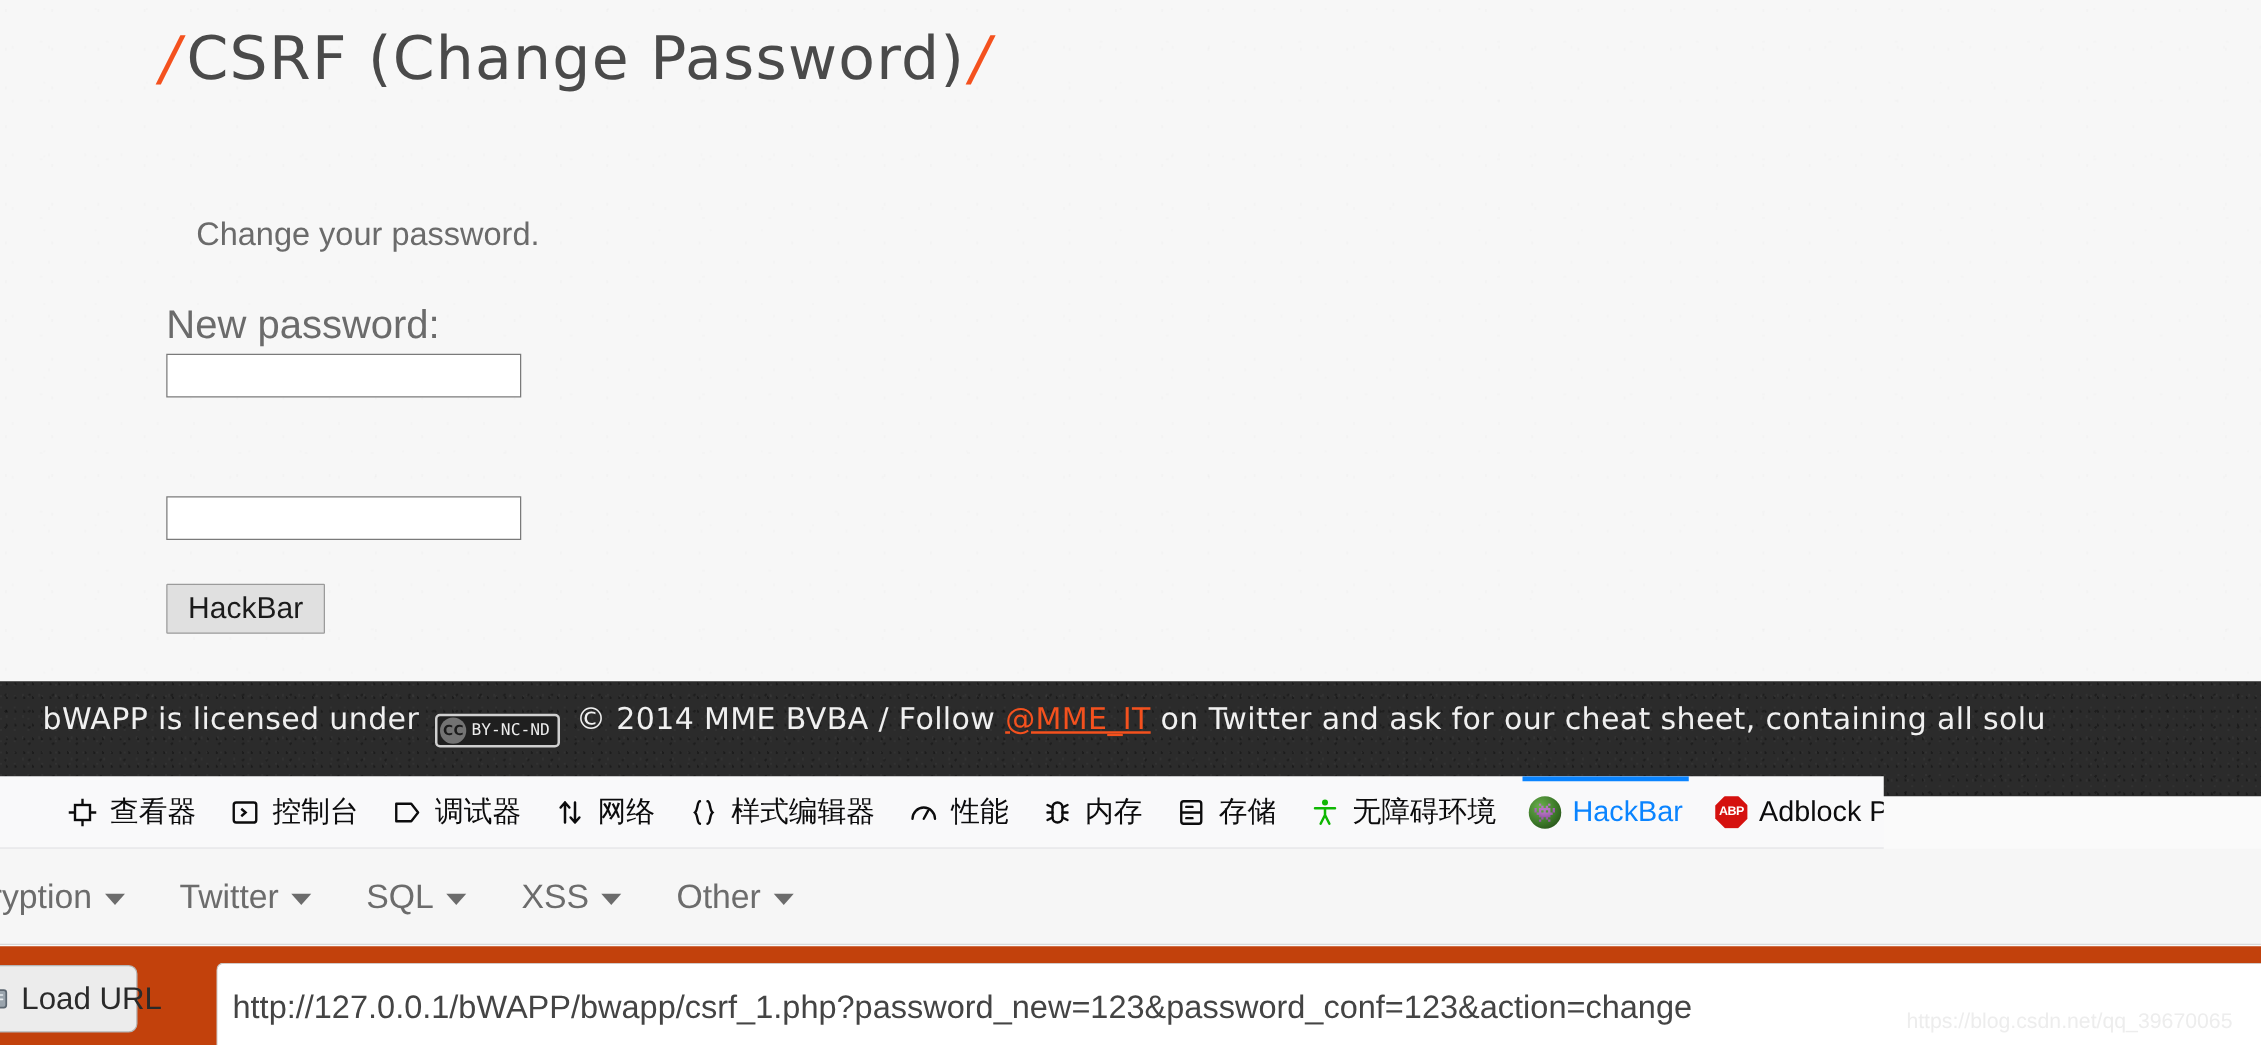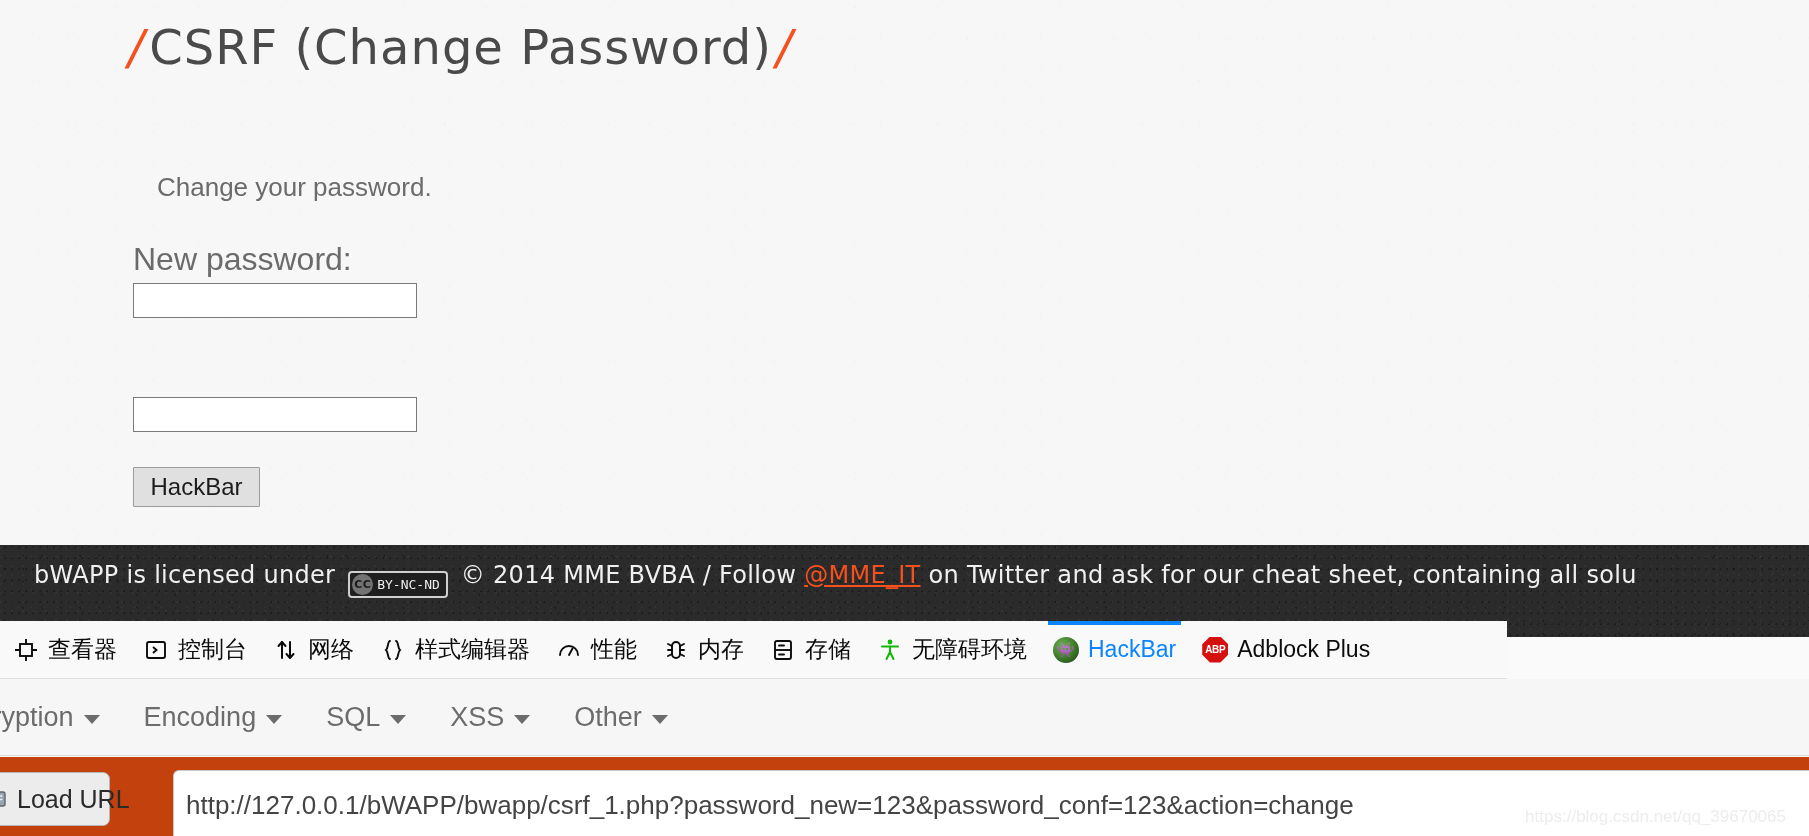--- a/index.html
+++ b/index.html
@@ -151,20 +151,21 @@
 
   
   #devtools-bar {
     position: absolute; left: 0; top: 621px;
     width: 1507px; height: 58px;
     background: #f9f9fa;
     border-bottom: 1px solid #e0e0e2;
     display: flex;
     align-items: stretch;
     overflow: hidden;
+    padding-left: 40px;
   }
   .dt-tab {
     display: flex;
     align-items: center;
     gap: 9px;
     padding: 0 13px;
     position: relative;
     color: #0c0c0d;
     font-size: 23px;
     white-space: nowrap;
@@ -341,20 +342,28 @@
   <div class="dt-tab">
     <span class="dt-ico">
       <svg width="24" height="24" viewBox="0 0 24 24" fill="none" stroke="#0c0c0d" stroke-width="1.9">
         <rect x="3" y="4" width="18" height="16" rx="2"></rect>
         <path d="M9 9l3.5 3L9 15"></path>
       </svg>
     </span>
     <span>控制台</span>
   </div>
 
+  <div class="dt-tab">
+    <span class="dt-ico">
+      <svg width="24" height="24" viewBox="0 0 24 24" fill="none" stroke="#0c0c0d" stroke-width="1.9">
+        <path d="M3 5h12l5.5 7L15 19H3z" stroke-linejoin="round"></path>
+      </svg>
+    </span>
+    <span>调试器</span>
+  </div>
 
   <div class="dt-tab">
     <span class="dt-ico">
       <svg width="24" height="24" viewBox="0 0 24 24" fill="none" stroke="#0c0c0d" stroke-width="2">
         <path d="M8 20V4M8 4L4.5 8M8 4l3.5 4" stroke-linecap="round" stroke-linejoin="round"></path>
         <path d="M16 4v16M16 20l-3.5-4M16 20l3.5-4" stroke-linecap="round" stroke-linejoin="round"></path>
       </svg>
     </span>
     <span>网络</span>
   </div>
@@ -420,21 +429,21 @@
     <span>Adblock Plus</span>
   </div>
 </div>
 
 <div id="hackbar-menu">
   <div class="hb-menu-item">
     <span>ncryption</span>
     <span class="caret"></span>
   </div>
   <div class="hb-menu-item">
-    <span>Encoding</span>
+    <span>Twitter</span>
     <span class="caret"></span>
   </div>
   <div class="hb-menu-item">
     <span>SQL</span>
     <span class="caret"></span>
   </div>
   <div class="hb-menu-item">
     <span>XSS</span>
     <span class="caret"></span>
   </div>

